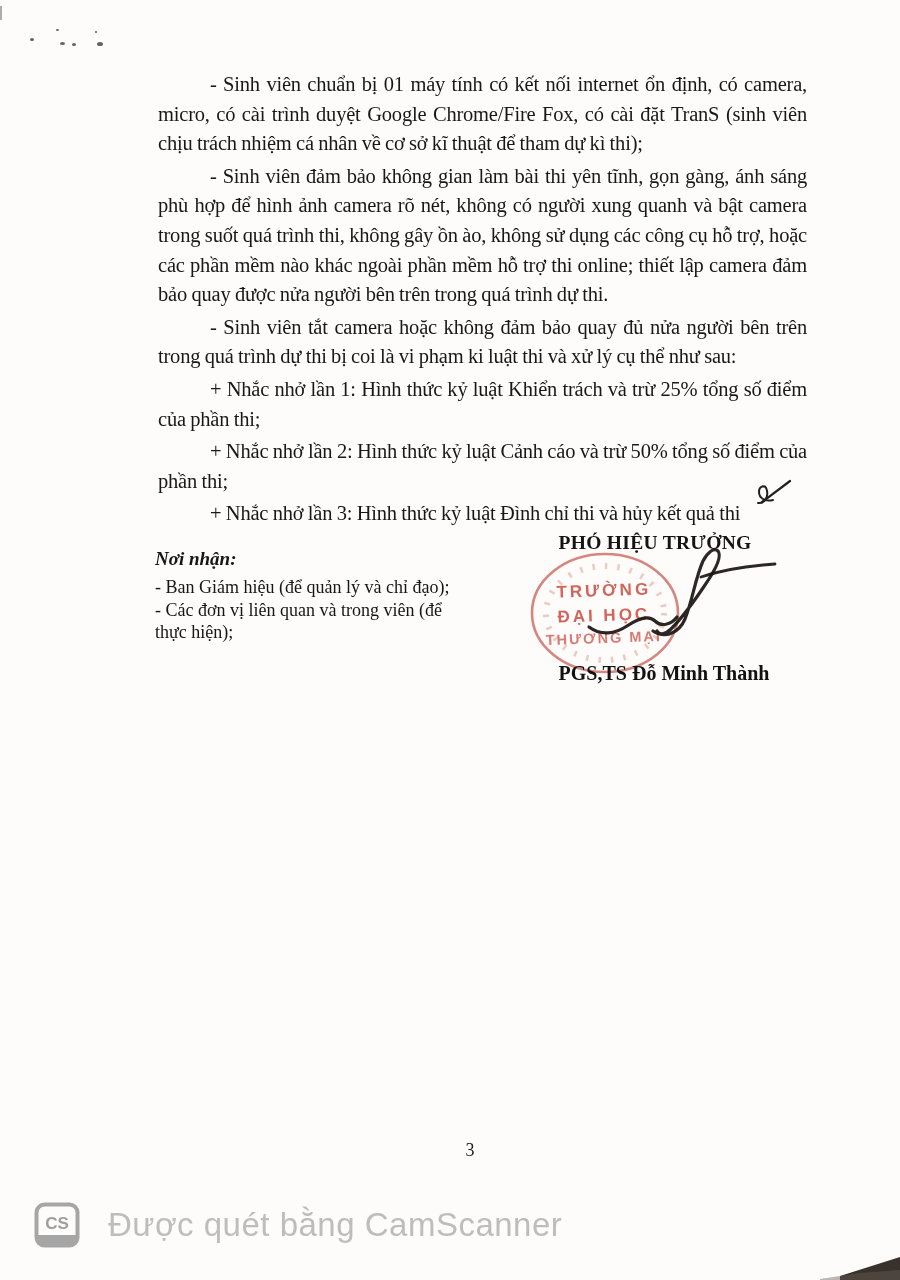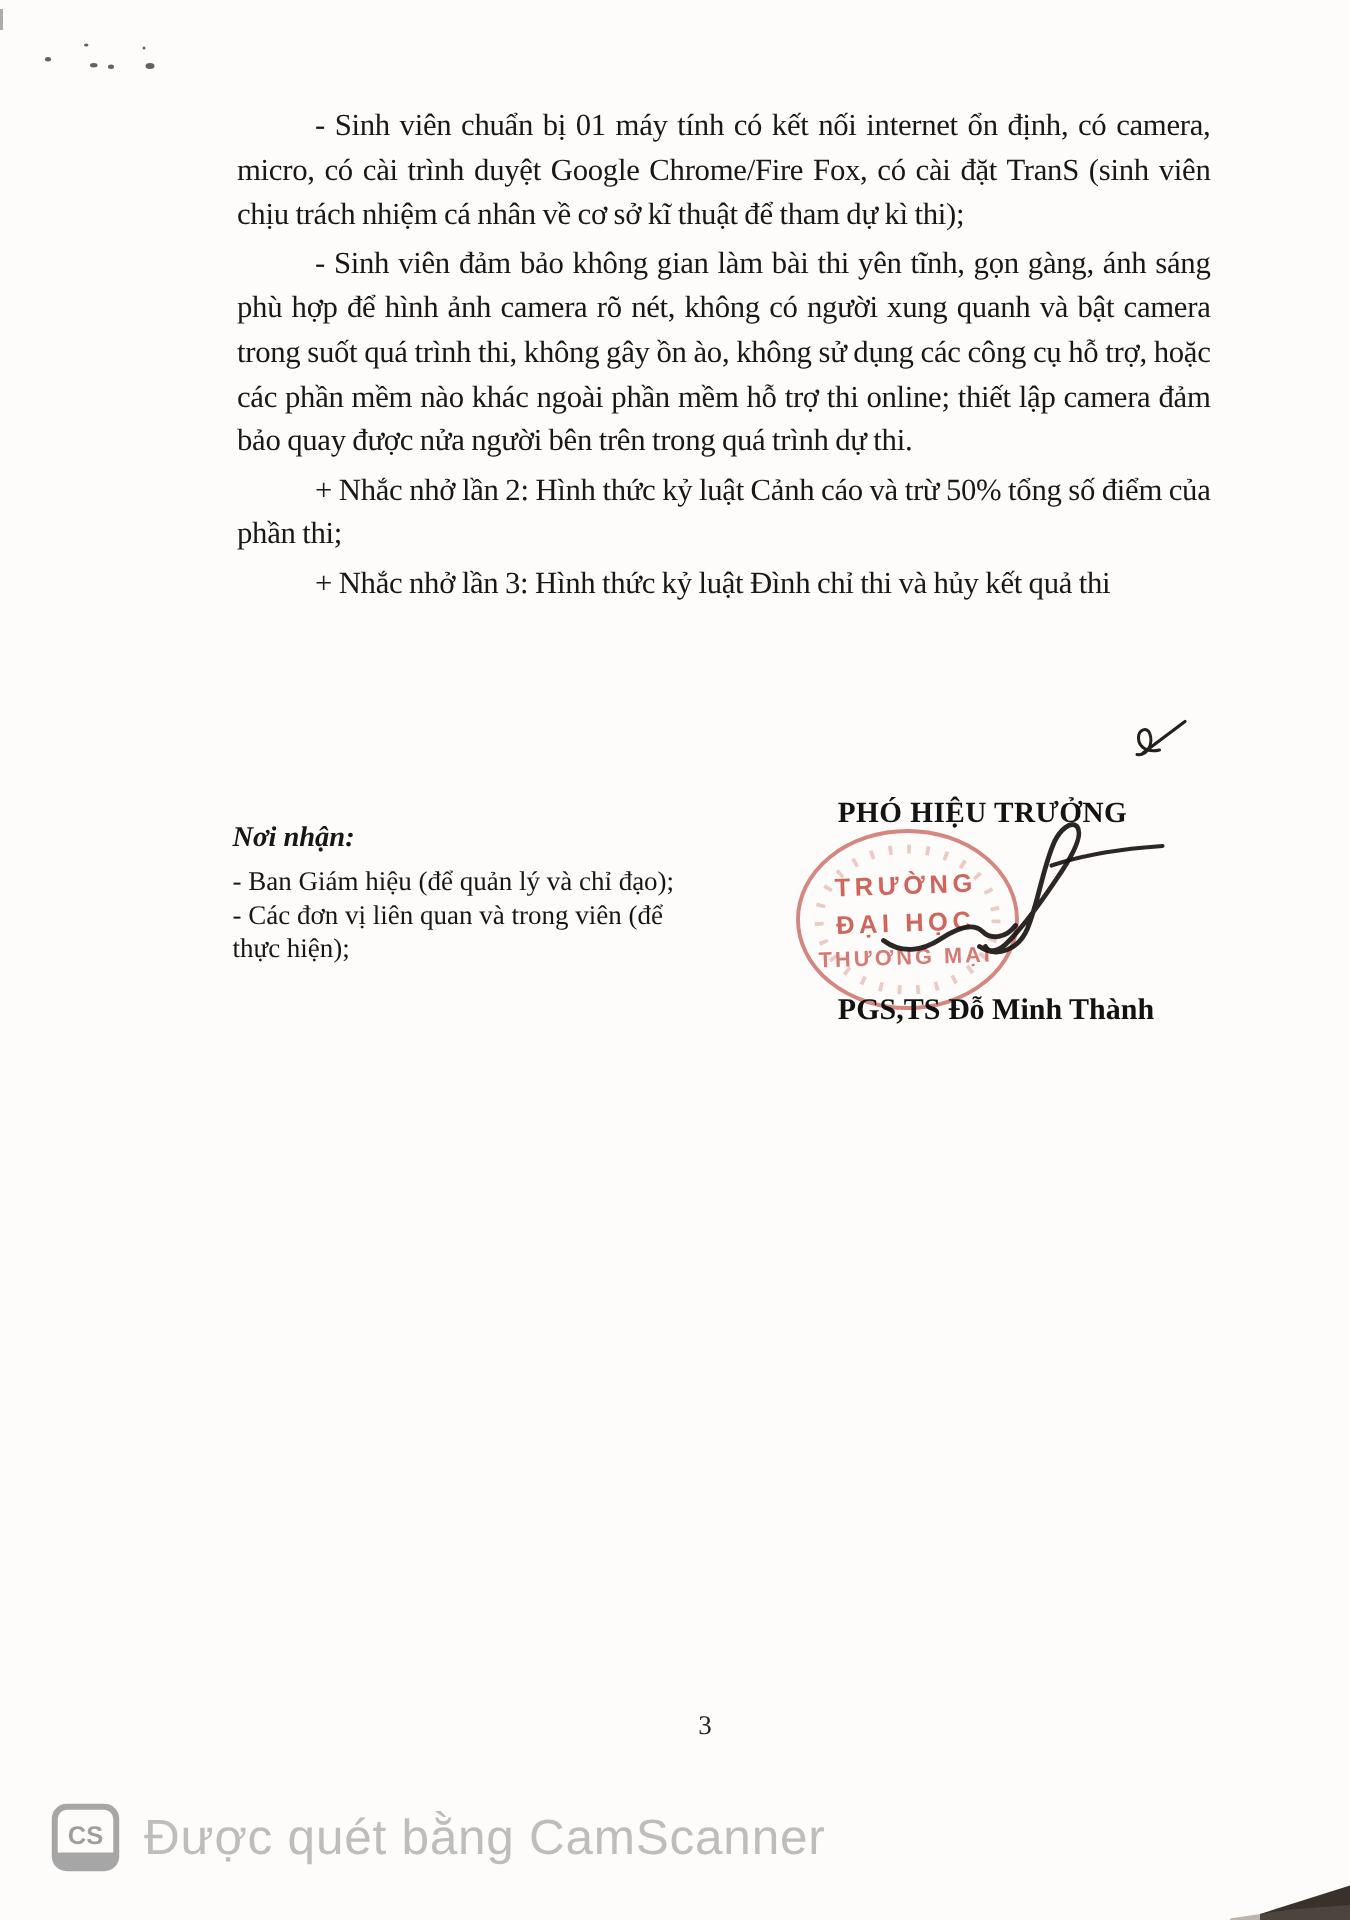--- a/index.html
+++ b/index.html
@@ -28,21 +28,21 @@
   .stamp-sig-svg{position:absolute;left:505px;top:523px;width:300px;height:185px;}
   .stamp-text{font-family:"Liberation Sans","DejaVu Sans",sans-serif;font-weight:bold;}
   
   .speck{position:absolute;border-radius:50%;background:#3c3c3c;opacity:.8;}
   .edge-tick{position:absolute;left:0;top:6px;width:2px;height:14px;background:#8a8a8a;opacity:.7;}
   .para-scribble{position:absolute;left:748px;top:476px;width:46px;height:36px;}
   
   .page-number{position:absolute;left:420px;top:1140px;width:100px;text-align:center;
     font-size:18px;color:#222;}
   
-  .cs-footer{position:absolute;left:34px;top:1202px;display:flex;align-items:center;gap:16px;}
+  .cs-footer{position:absolute;left:34px;top:1202px;display:flex;align-items:center;gap:28px;}
   .cs-logo-svg{width:46px;height:46px;display:block;}
   .cs-footer-text{
     font-family:"Liberation Sans","DejaVu Sans",sans-serif;
     font-size:33px;color:#bdbdbd;letter-spacing:.5px;
   }
   
   .scan-edge-svg{position:absolute;left:800px;top:1250px;width:100px;height:30px;}
 </style>
 </head>
 <body>
@@ -53,20 +53,22 @@
   <div class="speck" style="left:56px;top:29px;width:3px;height:2px;"></div>
   <div class="speck" style="left:60px;top:42px;width:5px;height:3px;"></div>
   <div class="speck" style="left:72px;top:43px;width:4px;height:3px;"></div>
   <div class="speck" style="left:95px;top:31px;width:2px;height:2px;"></div>
   <div class="speck" style="left:97px;top:42px;width:6px;height:4px;"></div>
   <div class="edge-tick"></div>
 
   <div class="body-text">
     <p>- Sinh viên chuẩn bị 01 máy tính có kết nối internet ổn định, có camera, micro, có cài trình duyệt Google Chrome/Fire Fox, có cài đặt TranS (sinh viên chịu trách nhiệm cá nhân về cơ sở kĩ thuật để tham dự kì thi);</p>
     <p>- Sinh viên đảm bảo không gian làm bài thi yên tĩnh, gọn gàng, ánh sáng phù hợp để hình ảnh camera rõ nét, không có người xung quanh và bật camera trong suốt quá trình thi, không gây ồn ào, không sử dụng các công cụ hỗ trợ, hoặc các phần mềm nào khác ngoài phần mềm hỗ trợ thi online; thiết lập camera đảm bảo quay được nửa người bên trên trong quá trình dự thi.</p>
+    <p>- Sinh viên tắt camera hoặc không đảm bảo quay đủ nửa người bên trên trong quá trình dự thi bị coi là vi phạm ki luật thi và xử lý cụ thể như sau:</p>
+    <p>+ Nhắc nhở lần 1: Hình thức kỷ luật Khiển trách và trừ 25% tổng số điểm của phần thi;</p>
     <p>+ Nhắc nhở lần 2: Hình thức kỷ luật Cảnh cáo và trừ 50% tổng số điểm của phần thi;</p>
     <p>+ Nhắc nhở lần 3: Hình thức kỷ luật Đình chỉ thi và hủy kết quả thi</p>
   </div>
 
   <svg class="para-scribble" viewBox="0 0 46 36">
     <path d="M10,27 C17,28 21,20 18.5,13 C17,8.5 11,10 11,16 C11,22 17,26 25,24" fill="none" stroke="#24201d" stroke-width="2" stroke-linecap="round"></path>
     <path d="M14,26 L42,5" fill="none" stroke="#24201d" stroke-width="2.2" stroke-linecap="round"></path>
   </svg>
 
   <div class="recipients">

